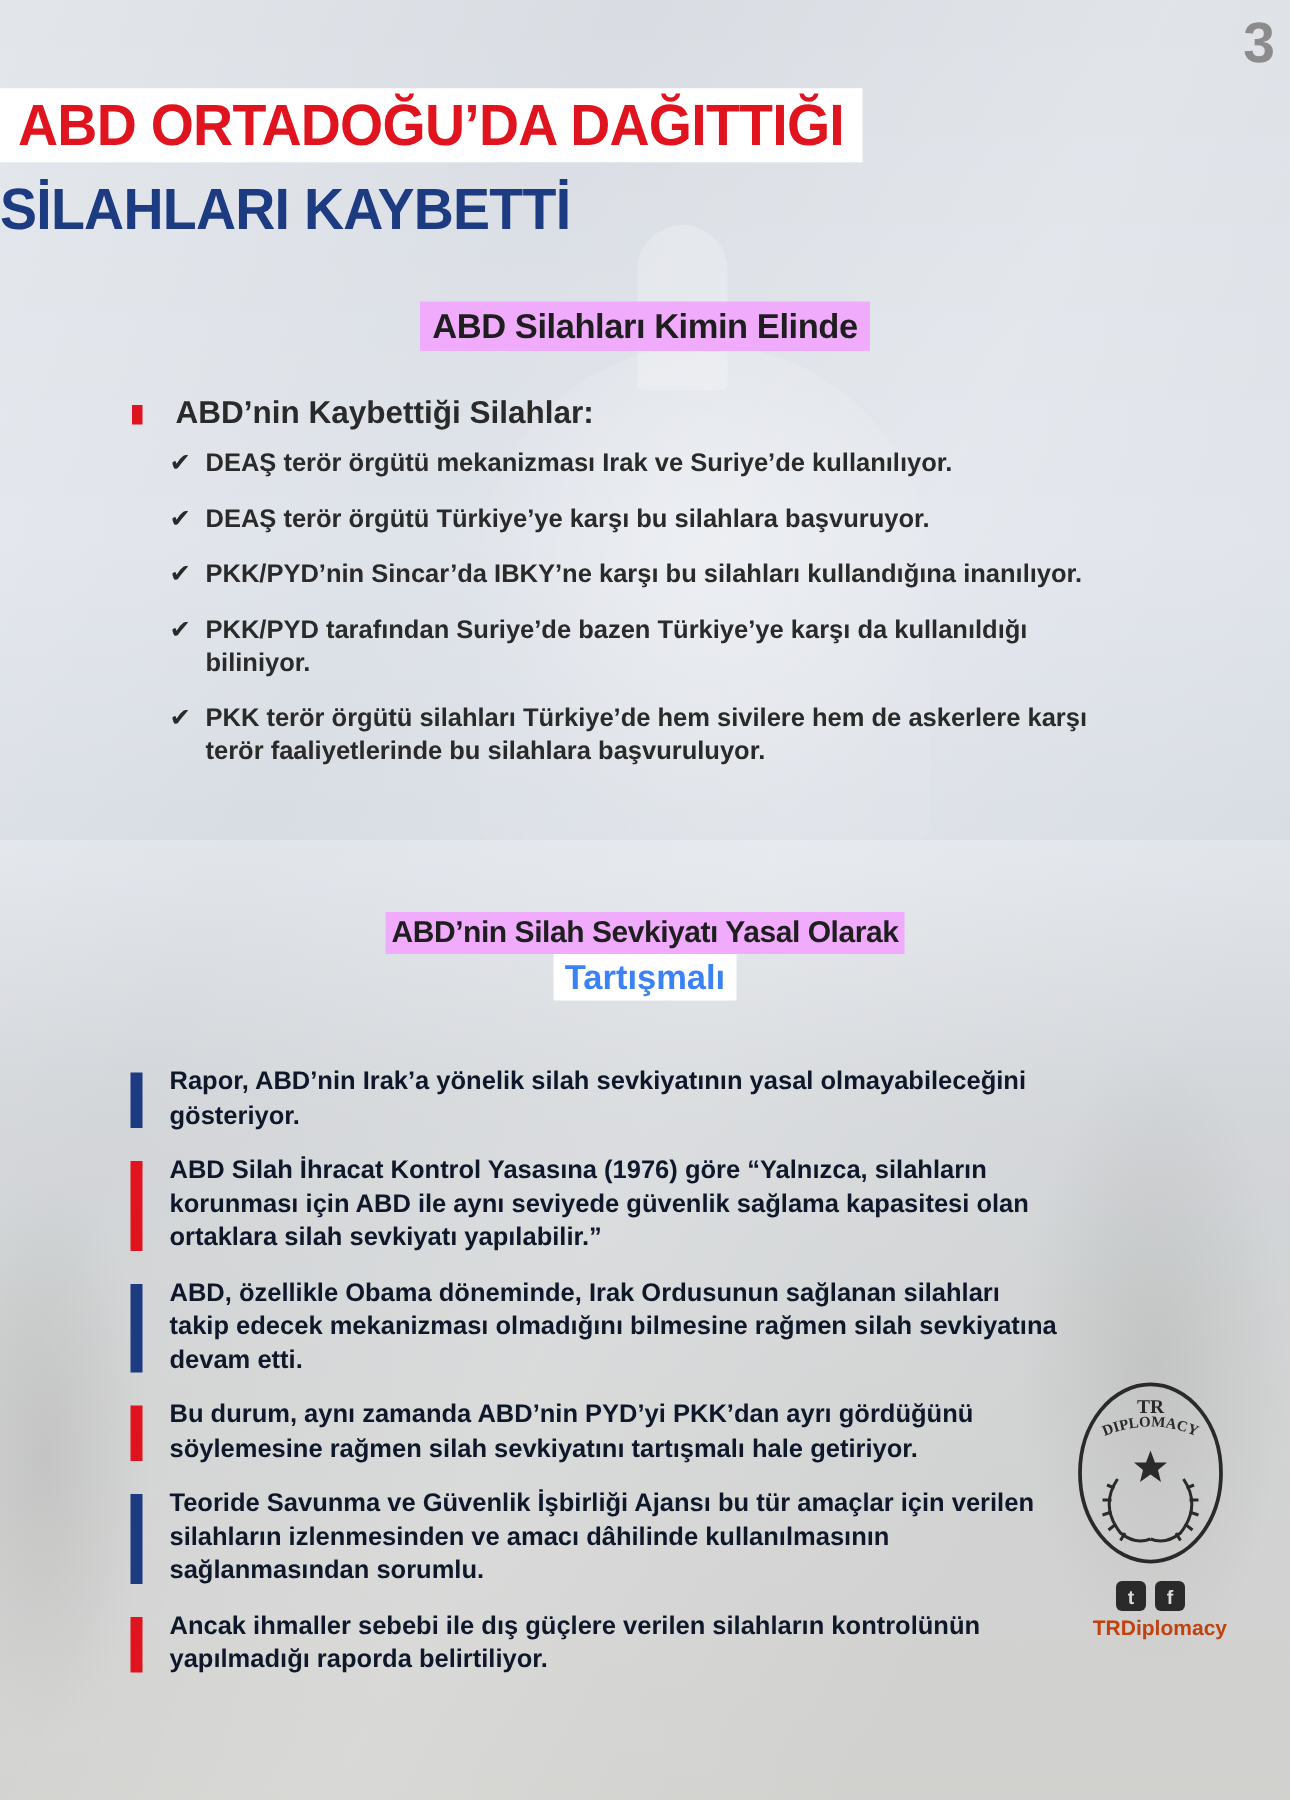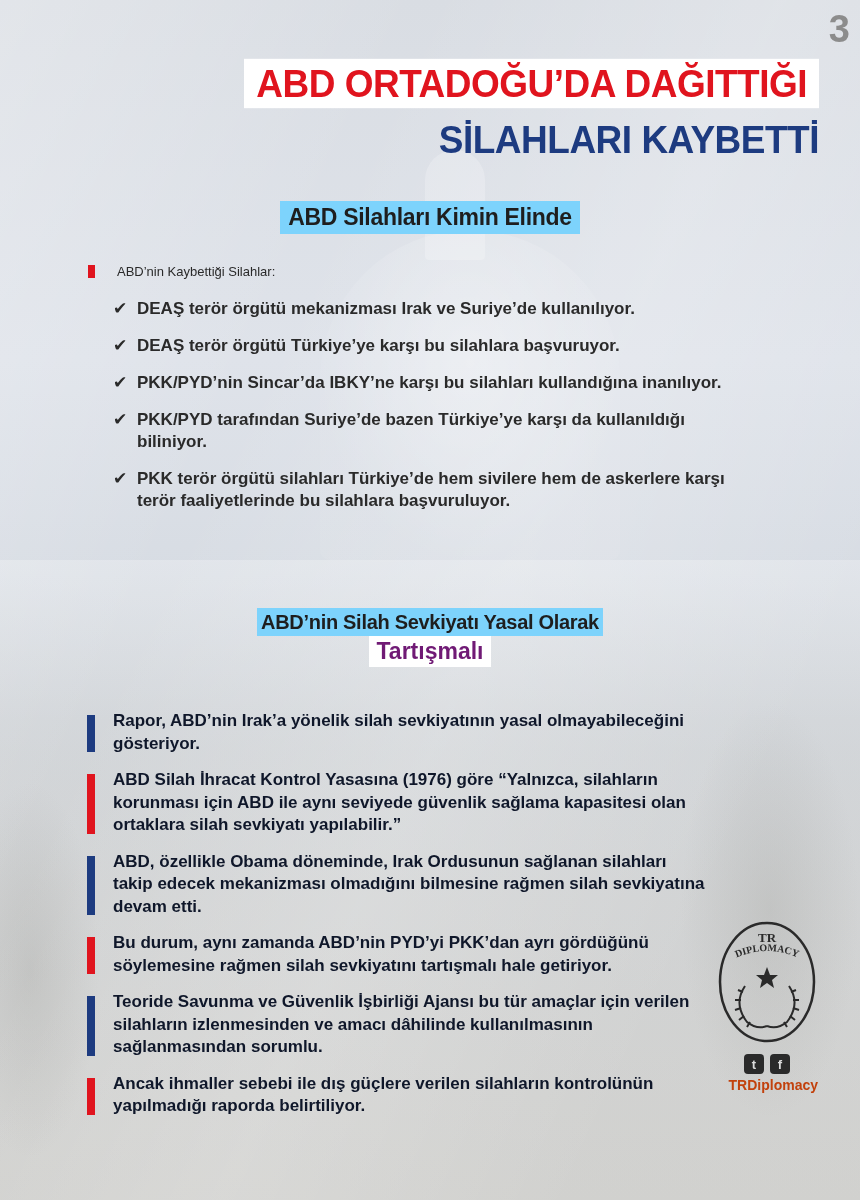--- a/index.html
+++ b/index.html
@@ -36,50 +36,50 @@
     position: absolute; left: -40px; top: 780px; width: 140px; height: 380px;
     background: radial-gradient(ellipse at 50% 50%, rgba(150,150,145,0.25), rgba(150,150,145,0) 70%);
   }
 
   .page-number {
     position: absolute; right: 10px; top: 8px;
     font-size: 38px; font-weight: 900; color: #8c8c8c;
     font-family: "Liberation Sans", sans-serif;
   }
 
-  .title-wrap { position: absolute; top: 60px; left: 0; width: 819px; text-align: right; }
+  .title-wrap { position: absolute; top: 60px; left: 0; width: 819px; text-align: left; }
   .title-line1 {
     display: inline-block; background: #ffffff; color: #e0141e;
     font-size: 37px; font-weight: 900; padding: 3px 12px 2px 12px; letter-spacing: -0.5px;
     font-family: "Liberation Sans", sans-serif;
     transform: scaleY(1.05);
   }
   .title-line2 {
     display: block; margin-top: 12px; color: #1d3b80;
     font-size: 37px; font-weight: 900; letter-spacing: -0.5px;
     transform: scaleY(1.05);
   }
 
   .section-heading {
     position: absolute; left: 0; width: 860px; text-align: center;
   }
   .section-heading .box {
-    display: inline-block; background: #7dd3fc; color: #1e1e1e;
+    display: inline-block; background: #f0abfc; color: #1e1e1e;
     font-size: 23px; font-weight: 900; padding: 3px 8px; letter-spacing: -0.3px;
   }
   .sh1 { top: 201px; }
   .sh2 { top: 608px; line-height: 1.0; }
   .sh2 .box { font-size: 20px; padding: 4px 4px; }
-  .sh2 .line2 { display: inline-block; background: #fff; font-size: 23px; font-weight: 900; color: #701a75; padding: 4px 8px; }
+  .sh2 .line2 { display: inline-block; background: #fff; font-size: 23px; font-weight: 900; color: #3b82f6; padding: 4px 8px; }
 
   .list-header {
     position: absolute; left: 88px; top: 264px; display: flex; align-items: center;
   }
   .red-mark { width: 7px; height: 13px; background: #e0141e; margin-right: 22px; }
-  .list-header .label { font-size: 13px; font-weight: 400; color: #2a2a2a; }
+  .list-header .label { font-size: 21px; font-weight: 700; color: #2a2a2a; }
 
   .check-list { position: absolute; left: 113px; top: 298px; width: 620px; list-style: none; }
   .check-list li { display: flex; align-items: flex-start; font-size: 17px; font-weight: 700; line-height: 22px; color: #2a2a2a; }
   .check-list li + li { margin-top: 15px; }
   .check-icon { width: 24px; flex: 0 0 24px; font-size: 17px; color: #2a2a2a; }
 
   .bar-list { position: absolute; left: 87px; top: 710px; width: 620px; list-style: none; }
   .bar-list li { display: flex; align-items: stretch; font-size: 17px; font-weight: 700; line-height: 22.5px; color: #0f172a; }
   .bar-list li + li { margin-top: 14px; }
   .bar { width: 8px; flex: 0 0 8px; margin-right: 18px; margin-top: 5px; margin-bottom: 3px; }

